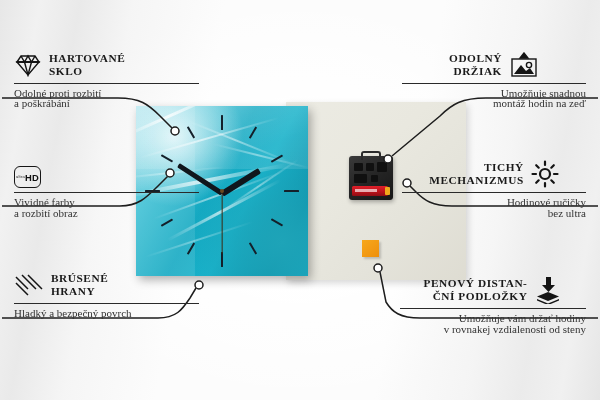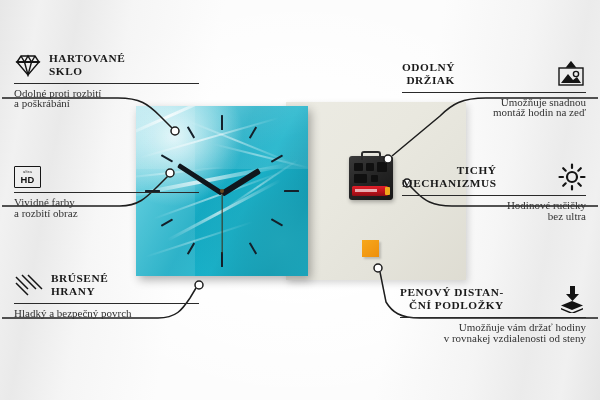--- a/index.html
+++ b/index.html
@@ -28,38 +28,38 @@
     line-height:13.4px;color:#1a1a1a;text-transform:uppercase;
     font-family:"Liberation Serif",serif;
   }
   .feat .rule{height:1px;background:#2a2a2a;margin:4px 0 4px;}
   .feat .desc{
     font-size:11px;line-height:10.6px;color:#333;
     font-family:"Liberation Serif",serif;
   }
   .feat.left .head{justify-content:flex-start;}
   .feat.left .ttl,.feat.left .desc{text-align:left;}
-  .feat.right .head{justify-content:space-between;margin-top:9px;}
+  .feat.right .head{justify-content:center;}
   .feat.right .ttl,.feat.right .desc{text-align:right;}
 
   .ico{flex:0 0 auto;display:block;}
   .ico svg{display:block;}
 
   
   #f-glass {left:14px;  top:52px;  width:185px;}
   #f-print {left:14px;  top:166px; width:185px;}
   #f-edge  {left:14px;  top:272px; width:185px;}
   #f-hold  {left:402px; top:52px;  width:184px;}
-  #f-mech  {left:402px; top:154px; width:184px;}
+  #f-mech  {left:402px; top:160px; width:184px;}
   #f-foam  {left:400px; top:276px; width:186px;}
 
   
   .hd{
-    border:1.6px solid #161616;border-radius:1px;
-    width:25px;height:20px;display:flex;flex-direction:column;
+    border:1.6px solid #161616;border-radius:6px;
+    width:25px;height:20px;display:flex;
     align-items:center;justify-content:center;line-height:1;
     font-family:"Liberation Sans",sans-serif;
   }
   .hd .u{font-size:4.1px;letter-spacing:.2px;color:#161616;}
   .hd .h{font-size:9.4px;font-weight:700;letter-spacing:.2px;color:#111;margin-top:.5px;}
 
   
   .photo{position:absolute;left:136px;top:94px;width:330px;height:195px;}
   .wall{
     position:absolute;right:0;top:8px;width:180px;height:178px;

